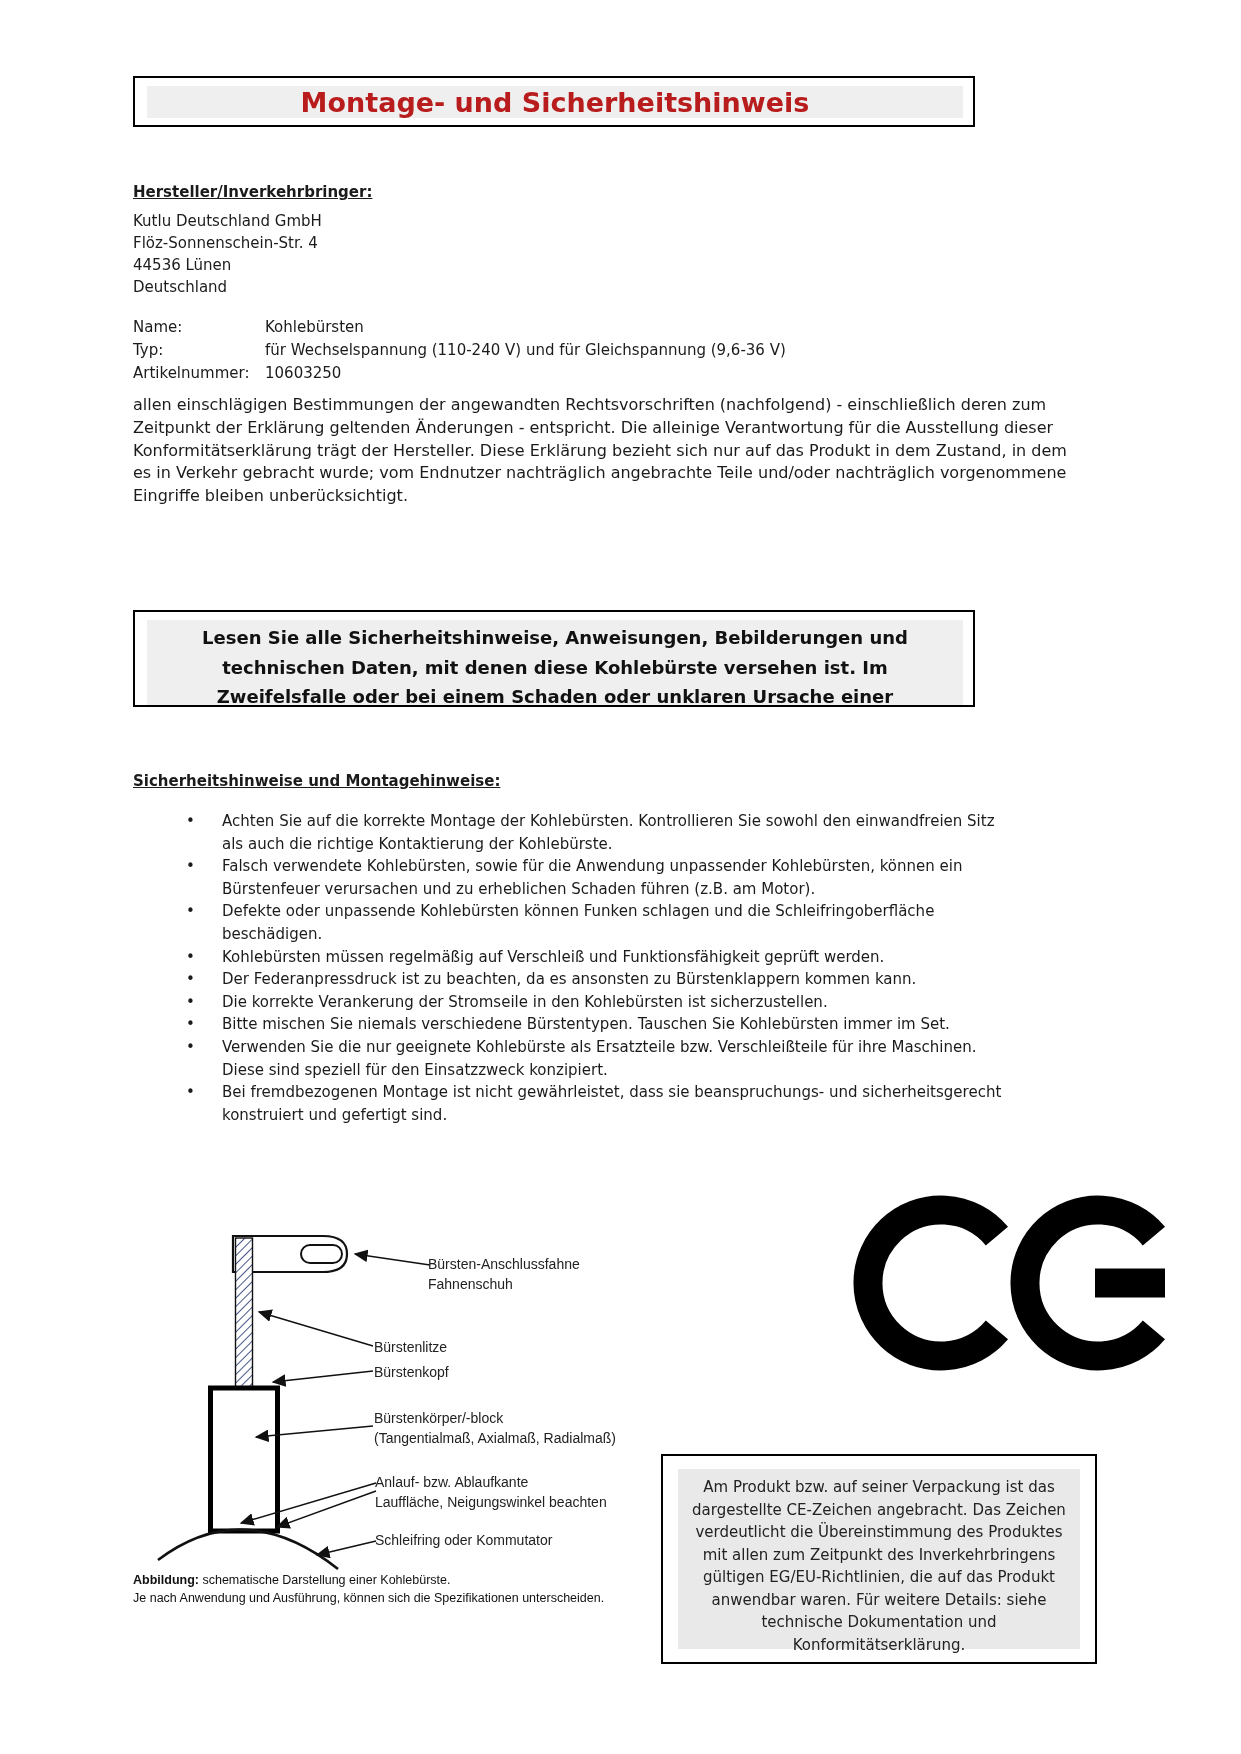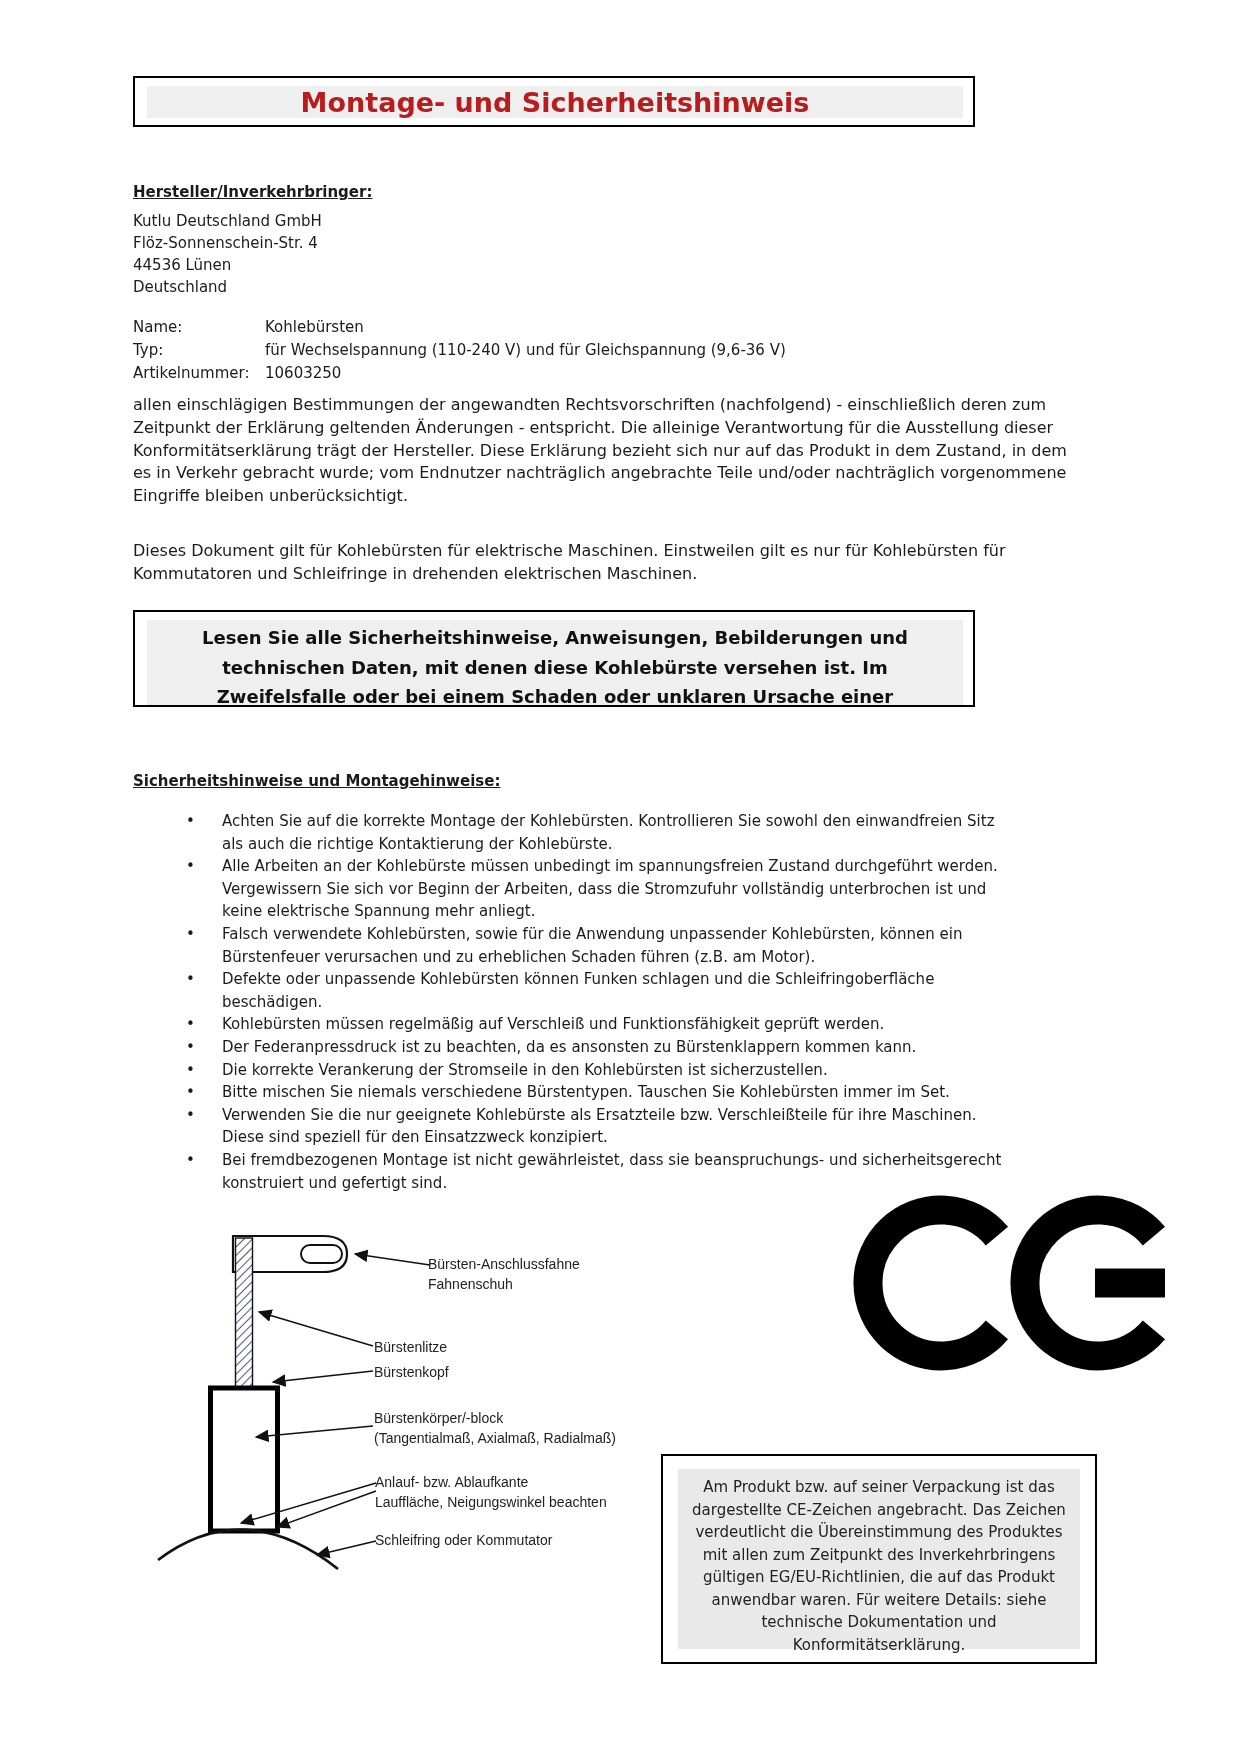--- a/index.html
+++ b/index.html
@@ -72,32 +72,30 @@
       <div class="prod-label">Typ:</div>
       <div>für Wechselspannung (110-240 V) und für Gleichspannung (9,6-36 V)</div>
     </div>
     <div class="prod-row">
       <div class="prod-label">Artikelnummer:</div>
       <div>10603250</div>
     </div>
   </div>
 
   <div class="abs body-txt" style="left:133px;top:394px;width:952px;">allen einschlägigen Bestimmungen der angewandten Rechtsvorschriften (nachfolgend) - einschließlich deren zum Zeitpunkt der Erklärung geltenden Änderungen - entspricht. Die alleinige Verantwortung für die Ausstellung dieser Konformitätserklärung trägt der Hersteller. Diese Erklärung bezieht sich nur auf das Produkt in dem Zustand, in dem es in Verkehr gebracht wurde; vom Endnutzer nachträglich angebrachte Teile und/oder nachträglich vorgenommene Eingriffe bleiben unberücksichtigt.</div>
-  <div class="abs body-txt" style="left:133px;top:540px;width:952px;">Dieses Dokument gilt für Kohlebürsten für elektrische Maschinen. Einstweilen gilt es nur für Kohlebürsten für Kommutatoren und Schleifringe in drehenden elektrischen Maschinen.</div>
 
   <div class="abs warn-box">
     <div class="warn-strip">
       <div class="warn-text">Lesen Sie alle Sicherheitshinweise, Anweisungen, Bebilderungen und technischen Daten, mit denen diese Kohlebürste versehen ist. Im Zweifelsfalle oder bei einem Schaden oder unklaren Ursache einer Fehlfunktion, kontaktieren Sie bitte den</div>
     </div>
   </div>
 
   <div class="abs h-ul" style="left:133px;top:772px;">Sicherheitshinweise und Montagehinweise:</div>
   <ul class="abs bullets">
     <li>Achten Sie auf die korrekte Montage der Kohlebürsten. Kontrollieren Sie sowohl den einwandfreien Sitz als auch die richtige Kontaktierung der Kohlebürste.</li>
-    <li>Alle Arbeiten an der Kohlebürste müssen unbedingt im spannungsfreien Zustand durchgeführt werden. Vergewissern Sie sich vor Beginn der Arbeiten, dass die Stromzufuhr vollständig unterbrochen ist und keine elektrische Spannung mehr anliegt.</li>
     <li>Falsch verwendete Kohlebürsten, sowie für die Anwendung unpassender Kohlebürsten, können ein Bürstenfeuer verursachen und zu erheblichen Schaden führen (z.B. am Motor).</li>
     <li>Defekte oder unpassende Kohlebürsten können Funken schlagen und die Schleifringoberfläche beschädigen.</li>
     <li>Kohlebürsten müssen regelmäßig auf Verschleiß und Funktionsfähigkeit geprüft werden.</li>
     <li>Der Federanpressdruck ist zu beachten, da es ansonsten zu Bürstenklappern kommen kann.</li>
     <li>Die korrekte Verankerung der Stromseile in den Kohlebürsten ist sicherzustellen.</li>
     <li>Bitte mischen Sie niemals verschiedene Bürstentypen. Tauschen Sie Kohlebürsten immer im Set.</li>
     <li>Verwenden Sie die nur geeignete Kohlebürste als Ersatzteile bzw. Verschleißteile für ihre Maschinen. Diese sind speziell für den Einsatzzweck konzipiert.</li>
     <li>Bei fremdbezogenen Montage ist nicht gewährleistet, dass sie beanspruchungs- und sicherheitsgerecht konstruiert und gefertigt sind.</li>
   </ul>
 
@@ -134,20 +132,26 @@
   <div class="abs dlabel" style="left:428px;top:1254px;">Bürsten-Anschlussfahne
 Fahnenschuh</div>
   <div class="abs dlabel" style="left:374px;top:1337px;">Bürstenlitze</div>
   <div class="abs dlabel" style="left:374px;top:1362px;">Bürstenkopf</div>
   <div class="abs dlabel" style="left:374px;top:1408px;">Bürstenkörper/-block
 (Tangentialmaß, Axialmaß, Radialmaß)</div>
   <div class="abs dlabel" style="left:375px;top:1472px;">Anlauf- bzw. Ablaufkante
 Lauffläche, Neigungswinkel beachten</div>
   <div class="abs dlabel" style="left:375px;top:1530px;">Schleifring oder Kommutator</div>
 
+  <div class="abs caption">
+    <div>
+      <b>Abbildung:</b><span> schematische Darstellung einer Kohlebürste.</span>
+    </div>
+    <div>Je nach Anwendung und Ausführung, können sich die Spezifikationen unterscheiden.</div>
+  </div>
 
   <svg class="abs" style="left:848px;top:1188px;" width="330" height="190" viewBox="0 0 330 190">
     <path d="M148.9 48.1 A 73 73 0 1 0 148.9 141.9" fill="none" stroke="#000" stroke-width="29"></path>
     <path d="M305.9 48.1 A 73 73 0 1 0 305.9 141.9" fill="none" stroke="#000" stroke-width="29"></path>
     <line x1="247" y1="95" x2="317" y2="95" stroke="#000" stroke-width="29"></line>
   </svg>
 
   <div class="abs ce-box">
     <div class="ce-strip">
       <div class="ce-text">Am Produkt bzw. auf seiner Verpackung ist das dargestellte CE-Zeichen angebracht. Das Zeichen verdeutlicht die Übereinstimmung des Produktes mit allen zum Zeitpunkt des Inverkehrbringens gültigen EG/EU-Richtlinien, die auf das Produkt anwendbar waren. Für weitere Details: siehe technische Dokumentation und Konformitätserklärung.</div>

